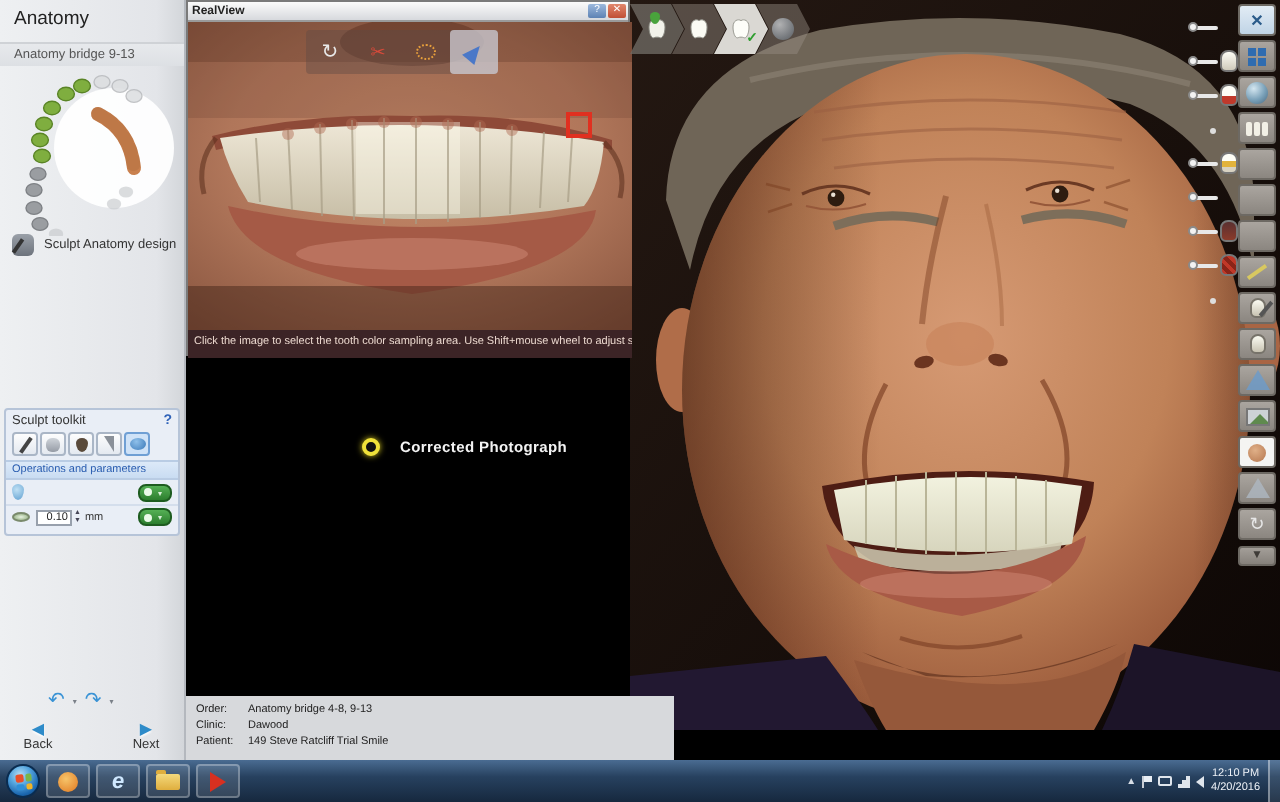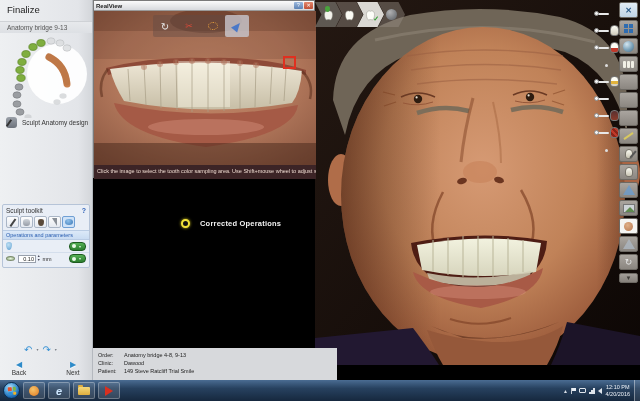--- a/index.html
+++ b/index.html
@@ -243,21 +243,21 @@
       <ellipse cx="163" cy="292" rx="48" ry="7" fill="rgba(235,170,150,.3)"></ellipse>
       <path d="M135,319 Q165,329 196,318" stroke="rgba(110,50,25,.5)" stroke-width="2" fill="none"></path>
       <path d="M112,330 Q120,352 128,365 L232,365 Q244,344 248,326 Q200,356 112,330 Z" fill="#95583a"></path>
       <path d="M116,326 Q168,352 244,322 Q200,342 148,338 Z" fill="rgba(70,30,15,.5)"></path>
       <path d="M0,338 L98,328 Q116,352 124,365 L0,365 Z" fill="#221831"></path>
       <path d="M236,365 Q246,344 252,322 L325,336 L325,365 Z" fill="#1c1428"></path>
     </svg>
 
     <div class="photo-label-row">
       <span class="yellow-bullet"></span>
-      <span class="photo-label">Corrected Operations</span>
+      <span class="photo-label">Corrected Photograph</span>
     </div>
   </div>
 
   <div id="realview">
     <div class="rv-titlebar">
       <span class="rv-title">RealView</span>
       <span class="rv-btn rv-help">?</span>
       <span class="rv-btn rv-close">✕</span>
     </div>
     <div class="rv-photo">
@@ -462,21 +462,21 @@
       <span class="oi-value">Dawood</span>
     </div>
     <div class="oi-row">
       <span class="oi-label">Patient:</span>
       <span class="oi-value">149 Steve Ratcliff Trial Smile</span>
     </div>
   </div>
 
 
   <div id="sidebar">
-    <div class="sb-title">Finalize</div>
+    <div class="sb-title">Anatomy</div>
     <div class="sb-panel-hdr">Anatomy bridge 9-13</div>
 
     <svg id="arch" width="80" height="84" viewBox="0 0 80 84">
       <circle cx="50" cy="40" r="30" fill="#ffffff" opacity=".92"></circle>
       <g fill="#7fae3f" stroke="#5a8426" stroke-width=".7">
         <ellipse cx="14" cy="44" rx="4.2" ry="3.4"></ellipse>
           <ellipse cx="13" cy="36" rx="4.2" ry="3.4"></ellipse>
         <ellipse cx="15" cy="28" rx="4.2" ry="3.4"></ellipse>
           <ellipse cx="19" cy="20" rx="4.2" ry="3.4"></ellipse>
         <ellipse cx="26" cy="13" rx="4.2" ry="3.4"></ellipse>

